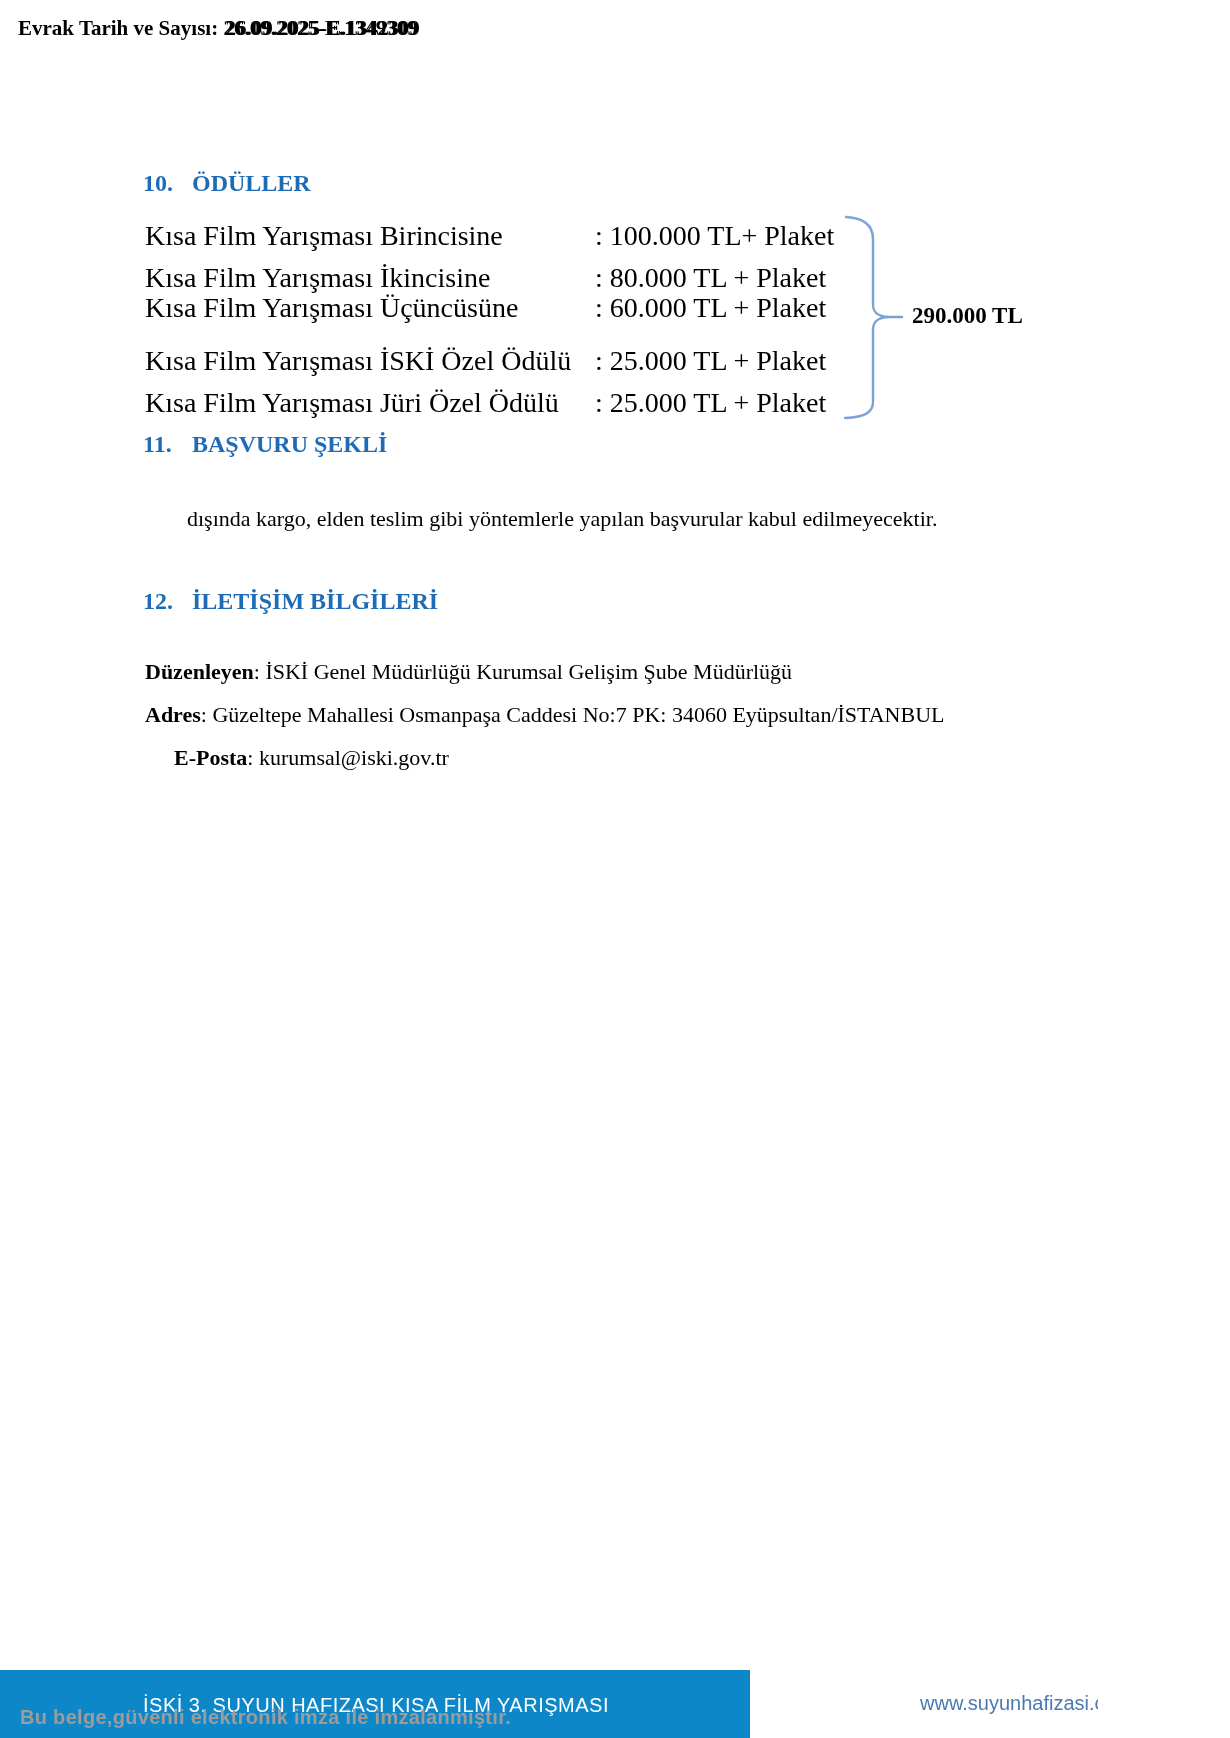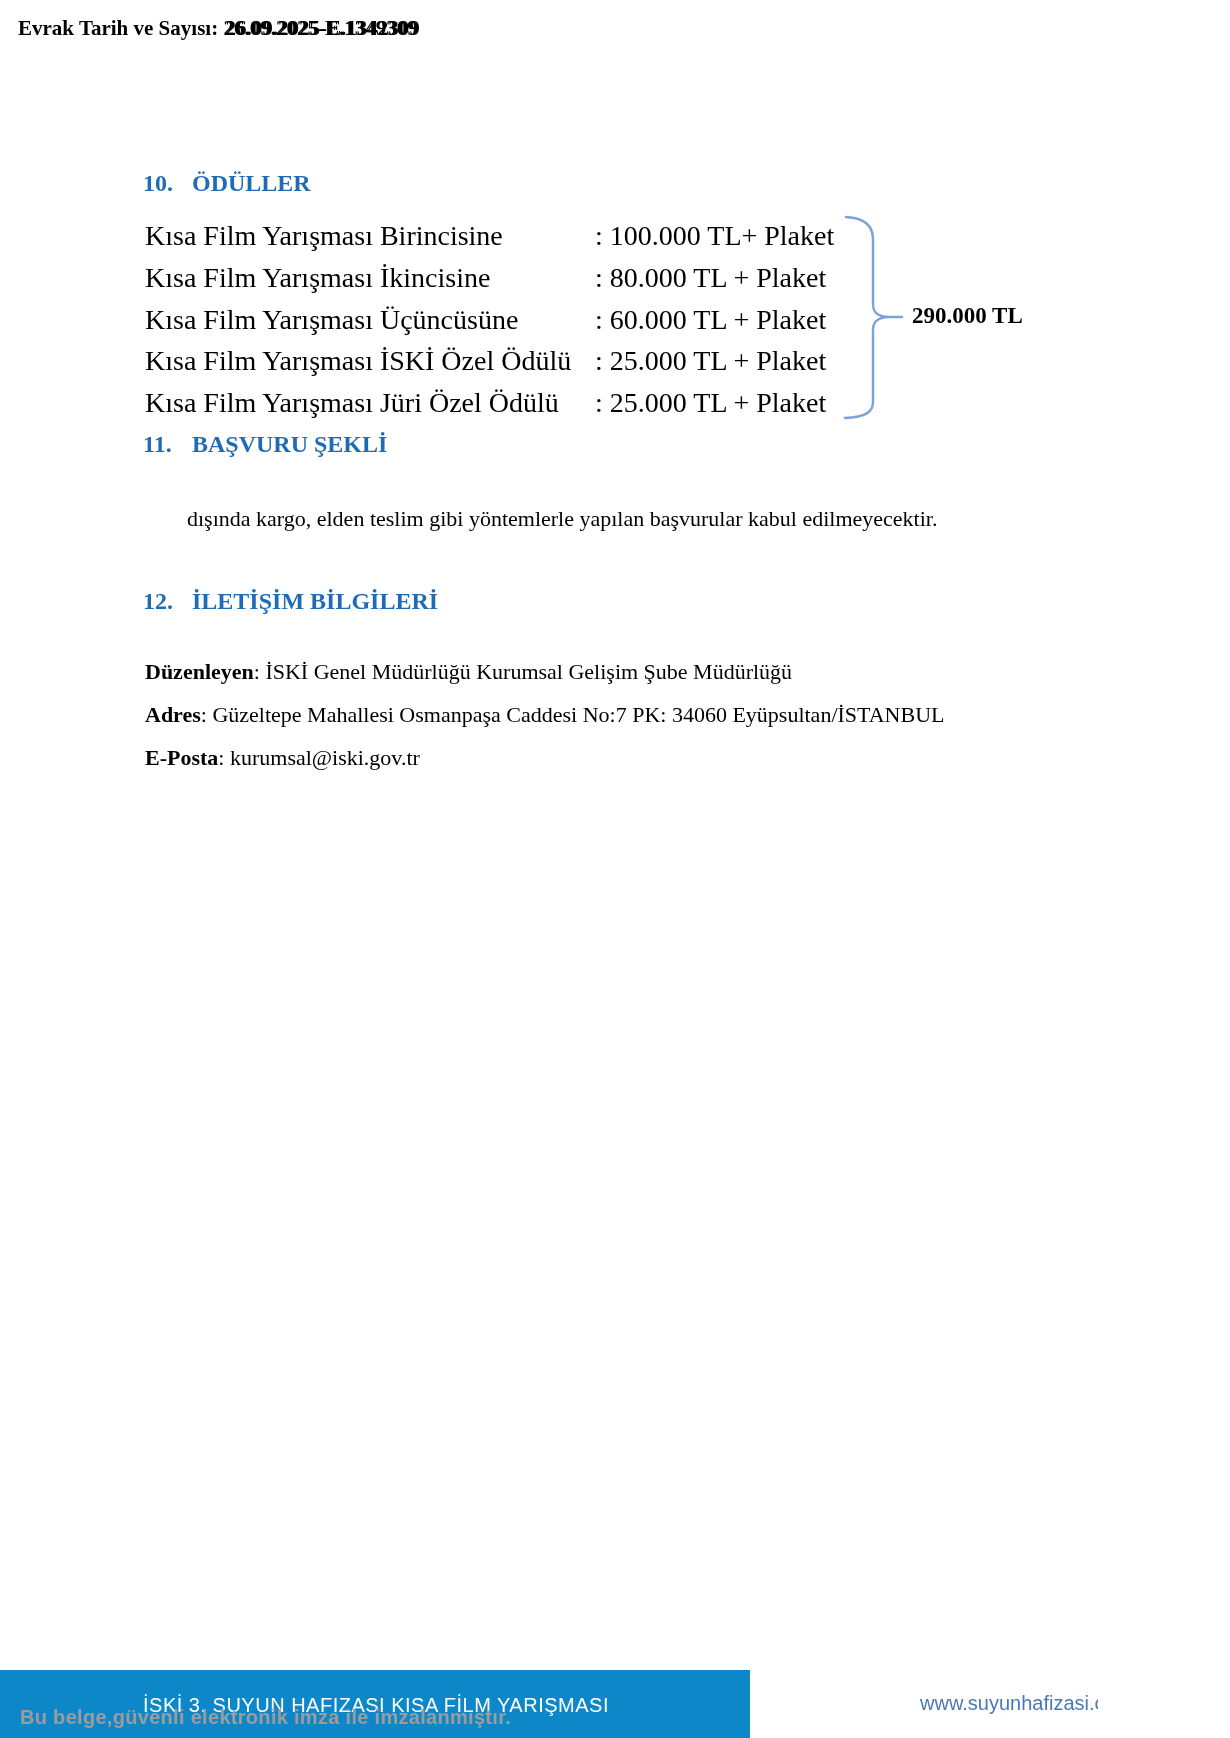--- a/index.html
+++ b/index.html
@@ -87,21 +87,21 @@
   </div>
 
   <div class="prize-row" style="top:220px;">
     <span>Kısa Film Yarışması Birincisine</span>
     <span class="val">: 100.000 TL+ Plaket</span>
   </div>
   <div class="prize-row" style="top:262px;">
     <span>Kısa Film Yarışması İkincisine</span>
     <span class="val">: 80.000 TL + Plaket</span>
   </div>
-  <div class="prize-row" style="top:304px;">
+  <div class="prize-row" style="top:292px;">
     <span>Kısa Film Yarışması Üçüncüsüne</span>
     <span class="val">: 60.000 TL + Plaket</span>
   </div>
   <div class="prize-row" style="top:345px;">
     <span>Kısa Film Yarışması İSKİ Özel Ödülü</span>
     <span class="val">: 25.000 TL + Plaket</span>
   </div>
   <div class="prize-row" style="top:387px;">
     <span>Kısa Film Yarışması Jüri Özel Ödülü</span>
     <span class="val">: 25.000 TL + Plaket</span>
@@ -125,21 +125,21 @@
   <div class="heading" style="top:588px;">
     <span class="hnum">12.</span><span>İLETİŞİM BİLGİLERİ</span>
   </div>
 
   <div class="contact-row" style="top:659px;">
     <span class="lbl">Düzenleyen</span><span>: İSKİ Genel Müdürlüğü Kurumsal Gelişim Şube Müdürlüğü</span>
   </div>
   <div class="contact-row" style="top:702px;">
     <span class="lbl">Adres</span><span>: Güzeltepe Mahallesi Osmanpaşa Caddesi No:7 PK: 34060 Eyüpsultan/İSTANBUL</span>
   </div>
-  <div class="contact-row" style="top:745px;">
+  <div class="contact-row" style="top:745px;margin-left:29px;">
     <span class="lbl">E-Posta</span><span>: kurumsal@iski.gov.tr</span>
   </div>
 
   <div class="banner"></div>
   <div class="banner-title">İSKİ 3. SUYUN HAFIZASI KISA FİLM YARIŞMASI</div>
   <div class="signature-note">Bu belge,güvenli elektronik imza ile imzalanmıştır.</div>
   <div class="website">www.suyunhafizasi.com</div>
 
 </div>
 

